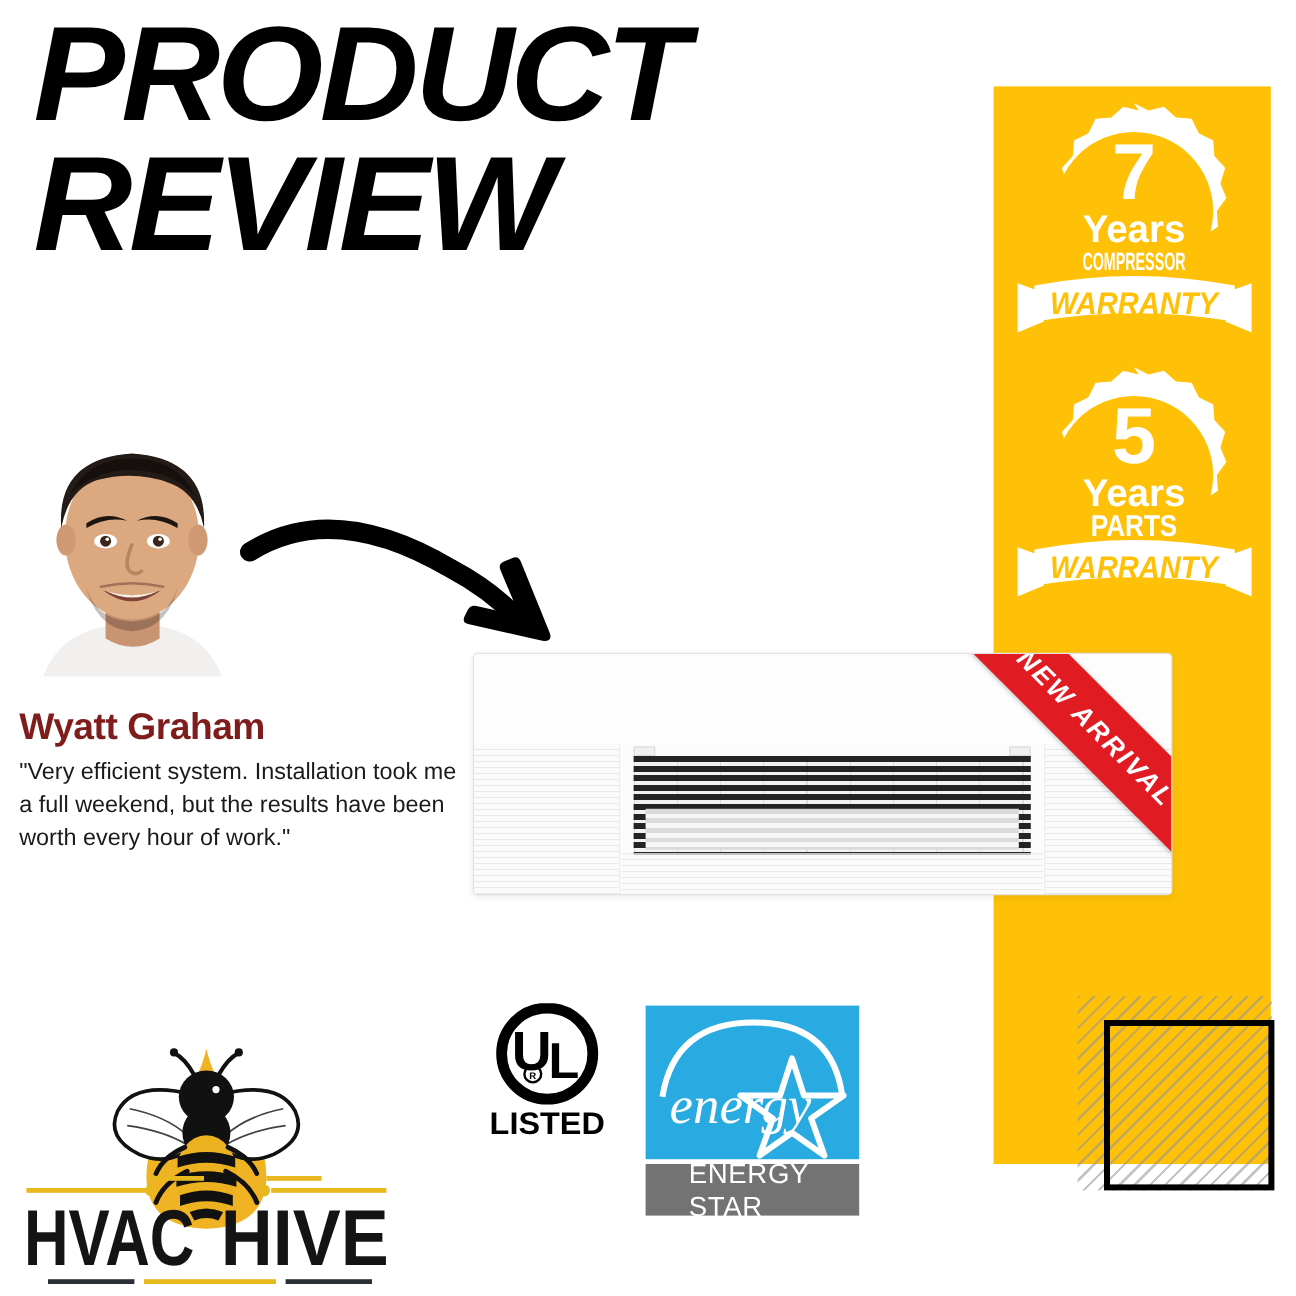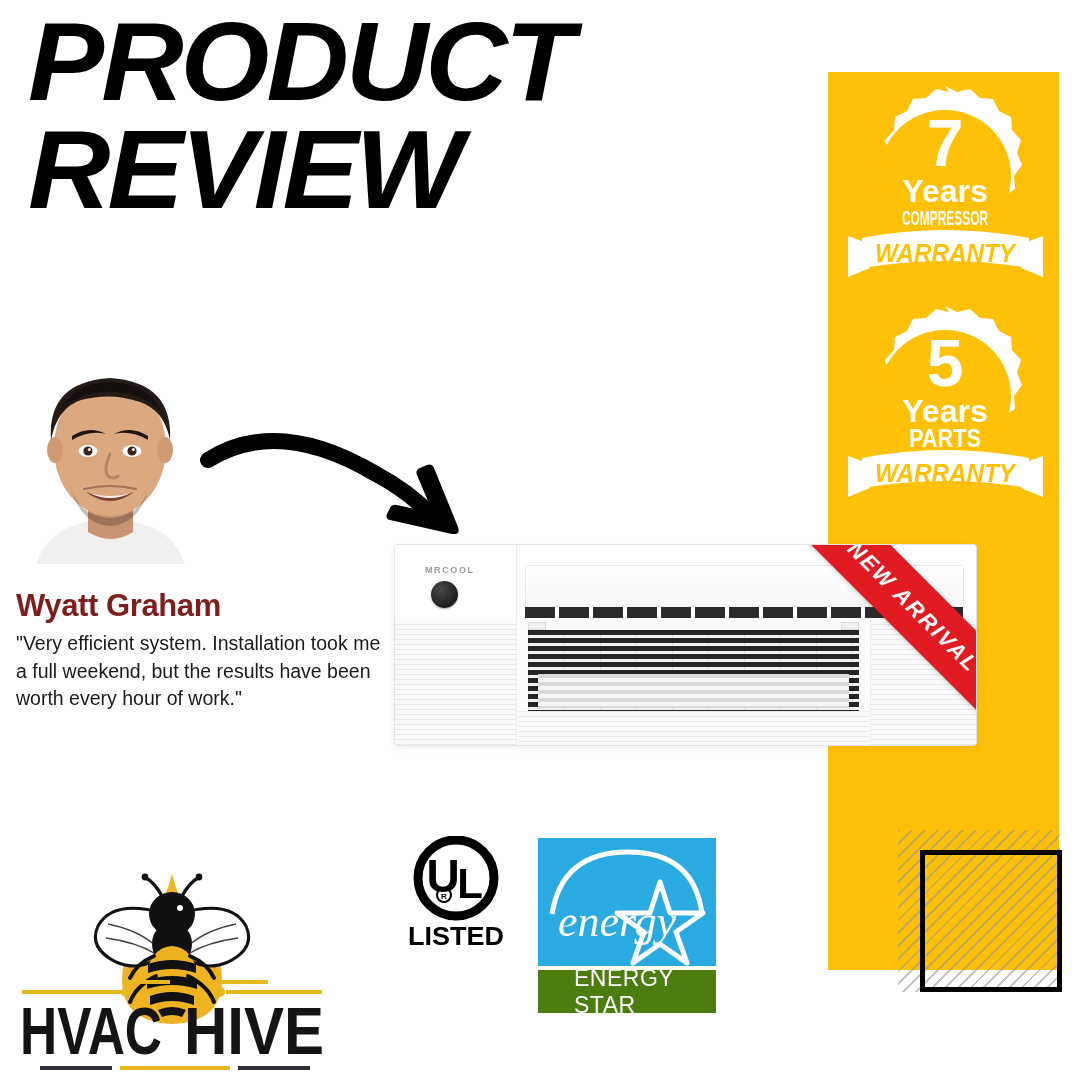--- a/index.html
+++ b/index.html
@@ -83,21 +83,21 @@
   .ribbon-band{ position:absolute; width:300px; height:56px; background:#E01B22;
       transform:rotate(45deg); left:-5px; top:36px; display:flex; align-items:center;
       justify-content:center; box-shadow:0 1px 4px rgba(0,0,0,.25); }
   .ribbon-band span{ color:#fff; font-size:22px; font-weight:bold; font-style:italic;
       letter-spacing:2px; font-family:"Liberation Sans", sans-serif; }
 
   
   .ul-logo{ position:absolute; left:398px; top:836px; width:116px; height:115px; }
   .estar{ position:absolute; left:538px; top:838px; width:178px; height:212px; }
   .estar-top{ position:absolute; left:0; top:0; width:178px; height:128px; background:#29ABE2; }
-  .estar-bot{ position:absolute; left:0; top:132px; width:178px; height:43px; background:#4d7c0f;
+  .estar-bot{ position:absolute; left:0; top:132px; width:178px; height:43px; background:#737373;
               display:flex; align-items:center; justify-content:center;padding-left:36px; }
   .estar-bot span{ color:#fff; font-size:23px; letter-spacing:0.5px; }
 
   
   .hive{ position:absolute; left:12px; top:852px; width:320px; height:222px; }
   .hive svg{ display:block; width:100%; height:100%; }
 
   
   .hatch{ position:absolute; left:898px; top:830px; width:162px; height:162px;
       background:repeating-linear-gradient(135deg, rgba(150,150,150,.55) 0 2px, transparent 2px 9px); }
@@ -198,28 +198,20 @@
       <path d="M24 160 q83 -16 167 0 l0 30 q-84 -14 -167 0 z" fill="#ffffff"></path>
       <text x="107" y="184" text-anchor="middle" font-family="Liberation Sans, sans-serif" font-size="26" font-weight="bold" font-style="italic" fill="#FFC107" textLength="140" lengthAdjust="spacingAndGlyphs">WARRANTY</text>
     </svg>
   </div>
 
   <div class="rev-name">Wyatt Graham</div>
   <div class="rev-quote">"Very efficient system. Installation took me a full weekend, but the results have been worth every hour of work."</div>
 
   <div class="product">
     <div class="unit">
-      <div class="u-top">
-        <div class="u-left-top">
-          <div class="mrcool">MRCOOL</div>
-          <div class="knob"></div>
-        </div>
-        <div class="louver-bar"></div>
-        <div class="louver-teeth"></div>
-      </div>
       <div class="u-left-fins"></div>
       <div class="u-right-fins"></div>
       <div class="grille-wrap">
         <div class="grille-tab l"></div>
         <div class="grille-tab r"></div>
         <div class="grille">
           <div class="grille-mid"></div>
         </div>
       </div>
       <div class="u-bottom-fins"></div>

